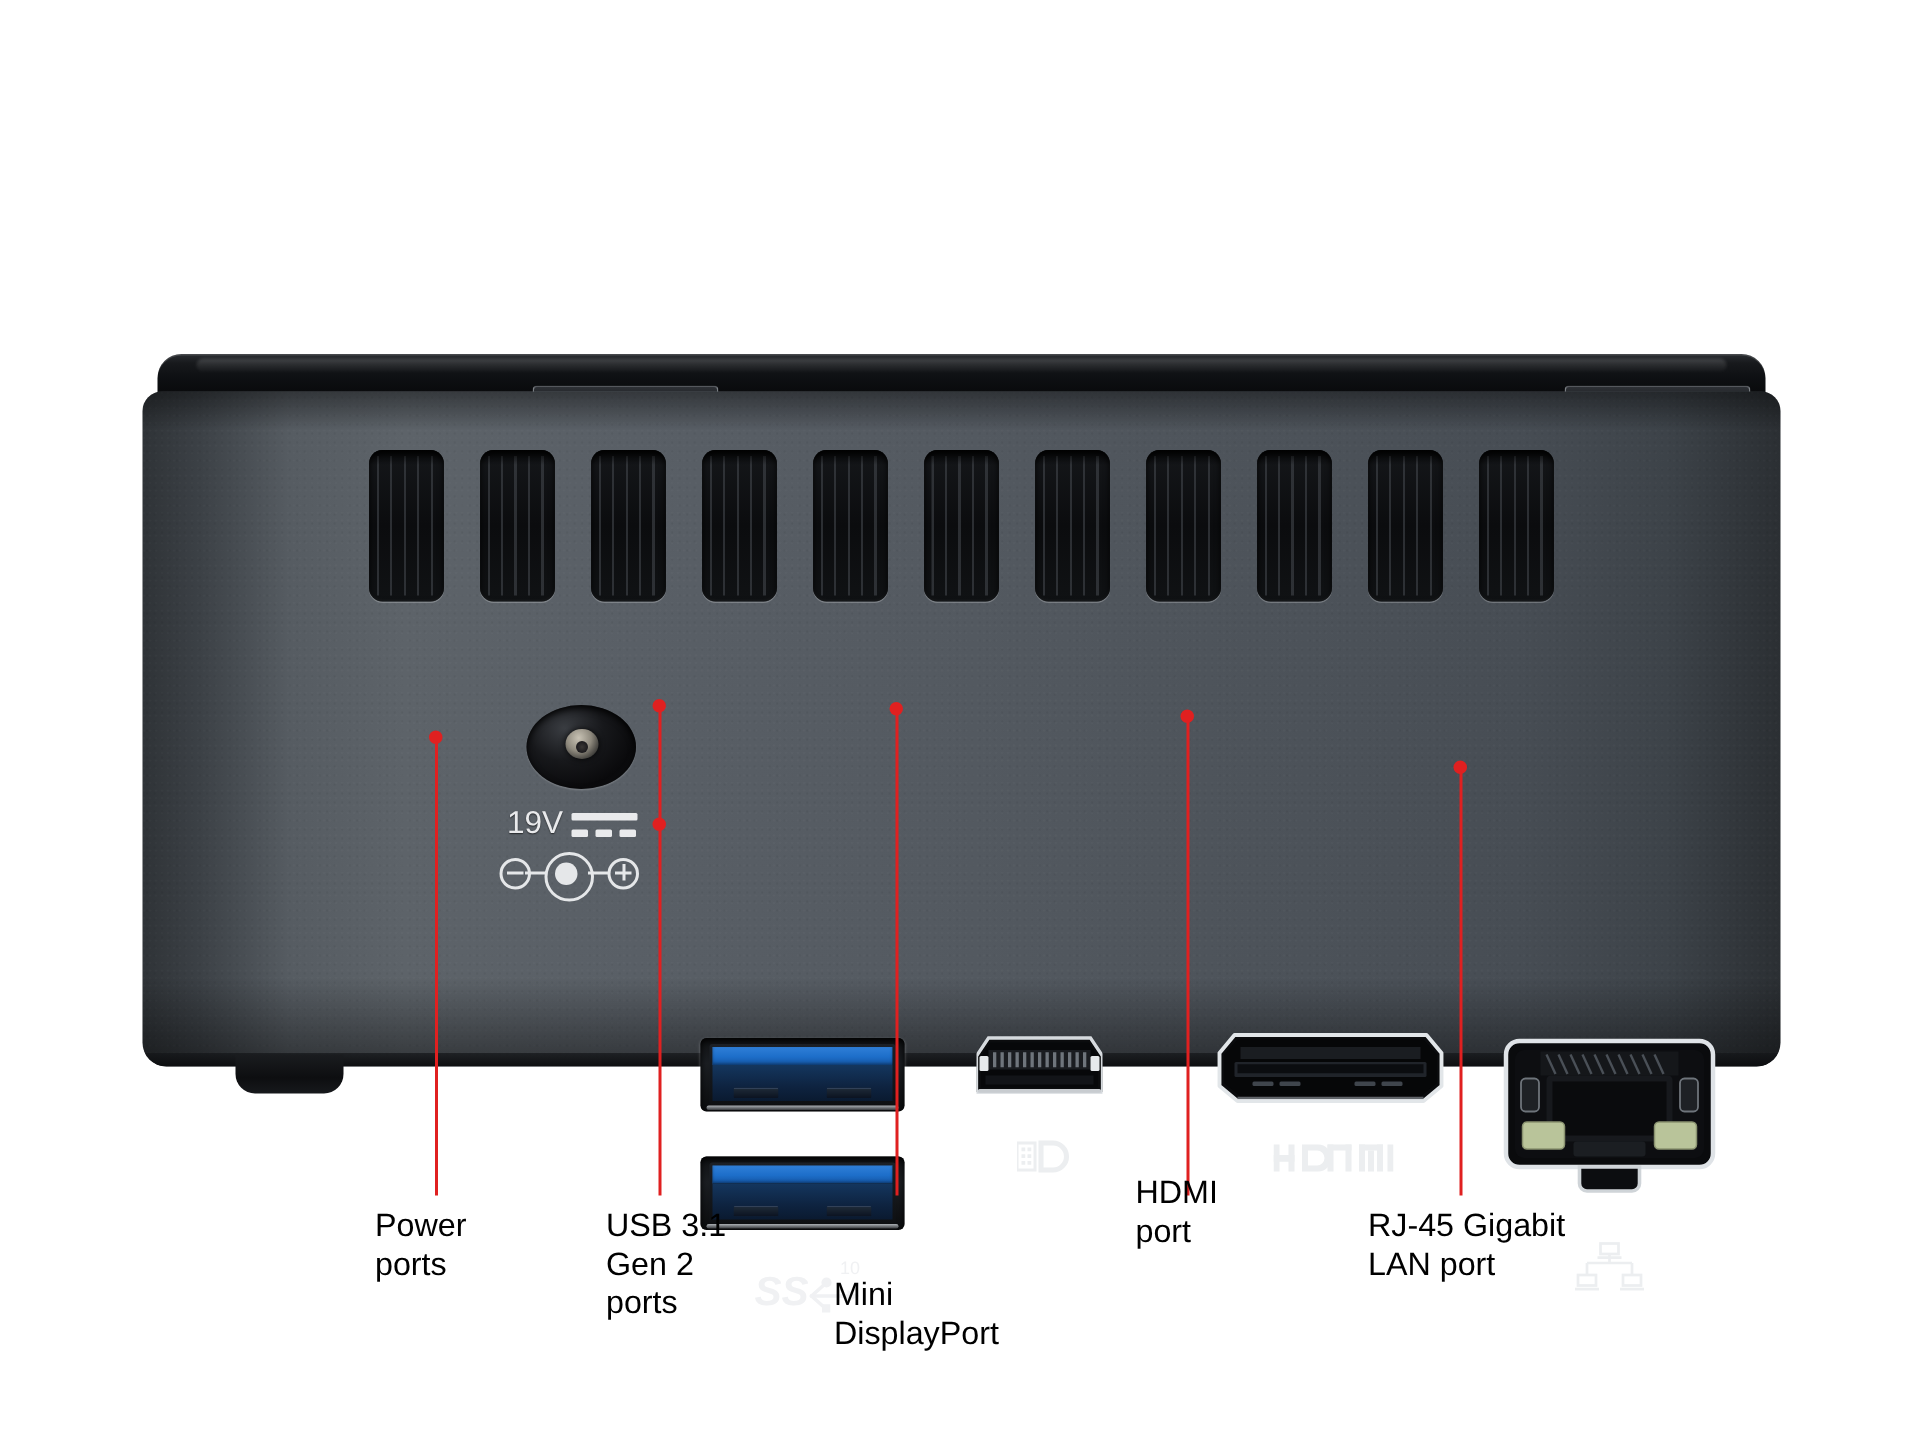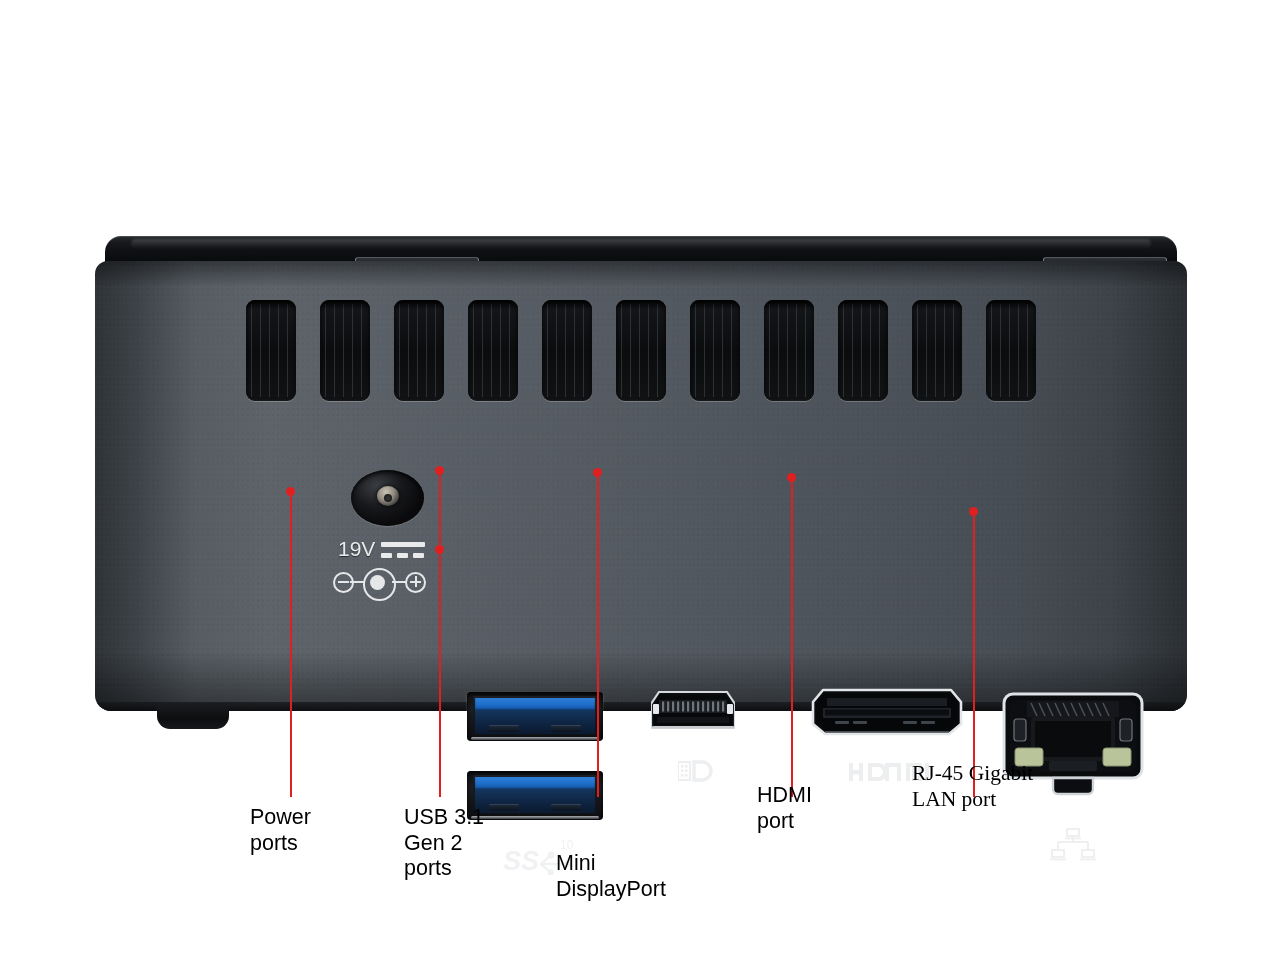--- a/index.html
+++ b/index.html
@@ -701,17 +701,17 @@
   <div>
     <div class="callout-dot" style="left:787px; top:473px;"></div>
     <div class="callout-line" style="left:791px; top:478px; height:319px;"></div>
     <div class="callout-label" style="left:757px; top:783px;">HDMI
 port</div>
   </div>
 
   <div>
     <div class="callout-dot" style="left:969px; top:507px;"></div>
     <div class="callout-line" style="left:973px; top:512px; height:285px;"></div>
-    <div class="callout-label" style="left:912px; top:761px;font-family:Liberation Serif, serif;">RJ-45 Gigabit
+    <div class="callout-label" style="left:912px; top:805px;">RJ-45 Gigabit
 LAN port</div>
   </div>
 
 </div>
 
 </body></html>

